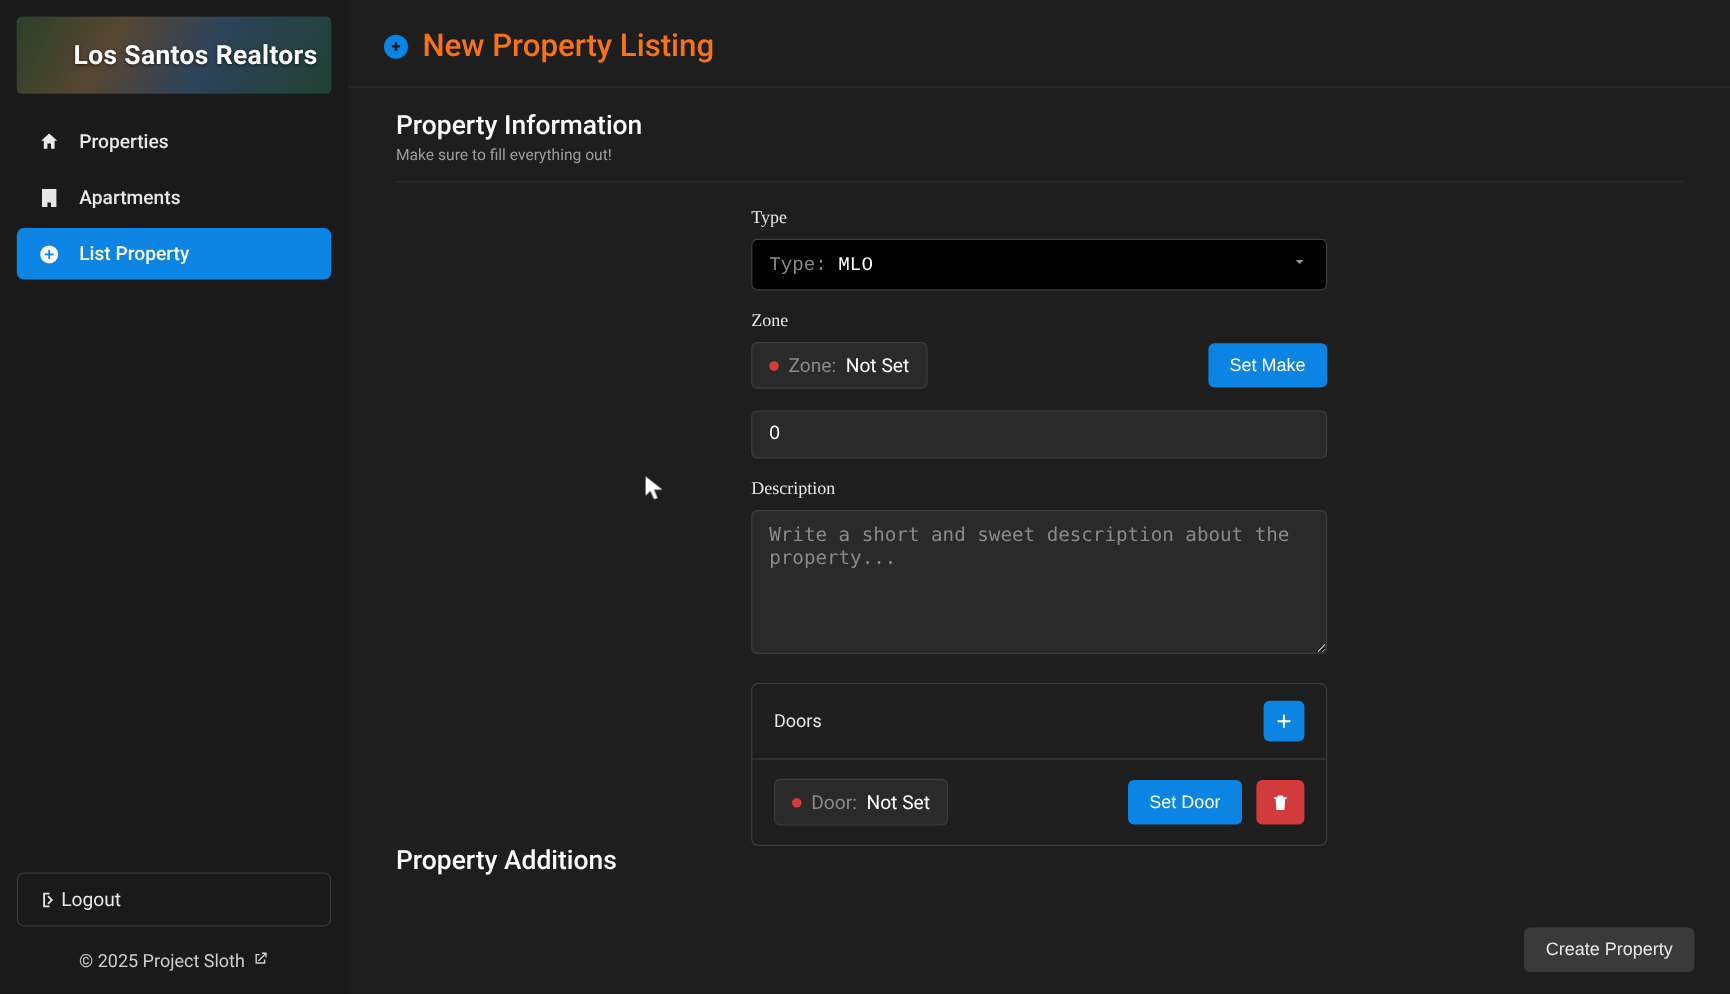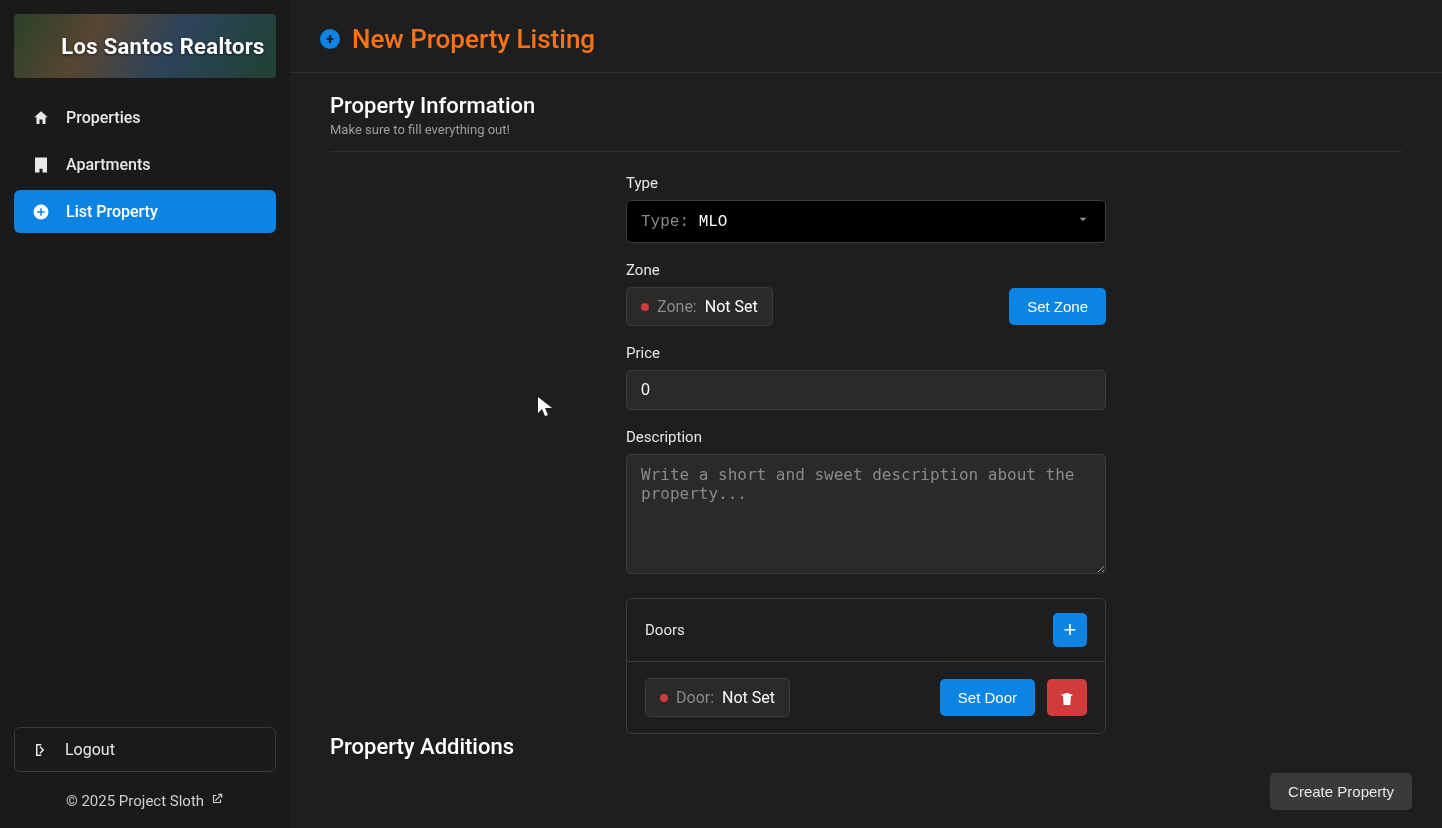--- a/index.html
+++ b/index.html
@@ -56,21 +56,20 @@
   font-weight: 500;
   color: #e8e8e8;
   cursor: pointer;
 }
 .nav-item.active { background: #0b84e3; color: #fff; }
 .nav-icon { width: 18px; height: 18px; fill: currentColor; display: inline-flex; }
 .spacer { flex: 1; }
 .logout {
   display: flex;
   align-items: center;
-  gap: 14px;
   padding: 12px 18px;
   border: 1px solid #3a3a3a;
   border-radius: 6px;
   font-size: 16px;
   color: #e8e8e8;
   cursor: pointer;
   margin-bottom: 14px;
 }
 .footer {
   color: #cfcfcf;
@@ -107,21 +106,21 @@
 }
 .scroll::-webkit-scrollbar { width: 10px; }
 .scroll::-webkit-scrollbar-track { background: #1e1e1e; }
 .scroll::-webkit-scrollbar-thumb { background: #444; border-radius: 5px; }
 
 .section-head { padding: 0 0 14px 0; border-bottom: 1px solid #2f2f2f; margin-bottom: 22px; }
 .section-head h2 { font-size: 22px; font-weight: 500; color: #fff; margin-bottom: 4px; }
 .section-head p { font-size: 13px; color: #9e9e9e; }
 .form-center { width: 480px; margin: 0 auto; }
 .field { margin-bottom: 18px; }
-.field label { display: block; font-size: 15px; color: #e8e8e8; margin-bottom: 8px; }
+.field label { display: block; font-size: 15px; color: #e8e8e8; margin-bottom: 8px; font-family: Liberation Serif, serif; }
 
 .select {
   position: relative;
   background: #000000;
   border: 1px solid #3d3d3d;
   border-radius: 5px;
   padding: 10px 14px;
   font-size: 16px;
   display: flex;
   align-items: center;
@@ -291,26 +290,25 @@
       </div>
 
       <div class="field">
         <label>Zone</label>
         <div class="row">
           <div class="tag">
             <span class="dot"></span>
             <span class="muted">Zone:</span>
             <span class="val">Not Set</span>
           </div>
-          <button class="btn btn-primary">Set Zone</button>
+          <button class="btn btn-primary">Set Make</button>
         </div>
       </div>
 
       <div class="field">
-        <label>Price</label>
         <input class="input" type="text" value="0" style="">
       </div>
 
       <div class="field">
         <label>Description</label>
         <textarea class="textarea" placeholder="Write a short and sweet description about the property..." style=""></textarea>
       </div>
 
       <div class="doors-box">
         <div class="doors-head">

